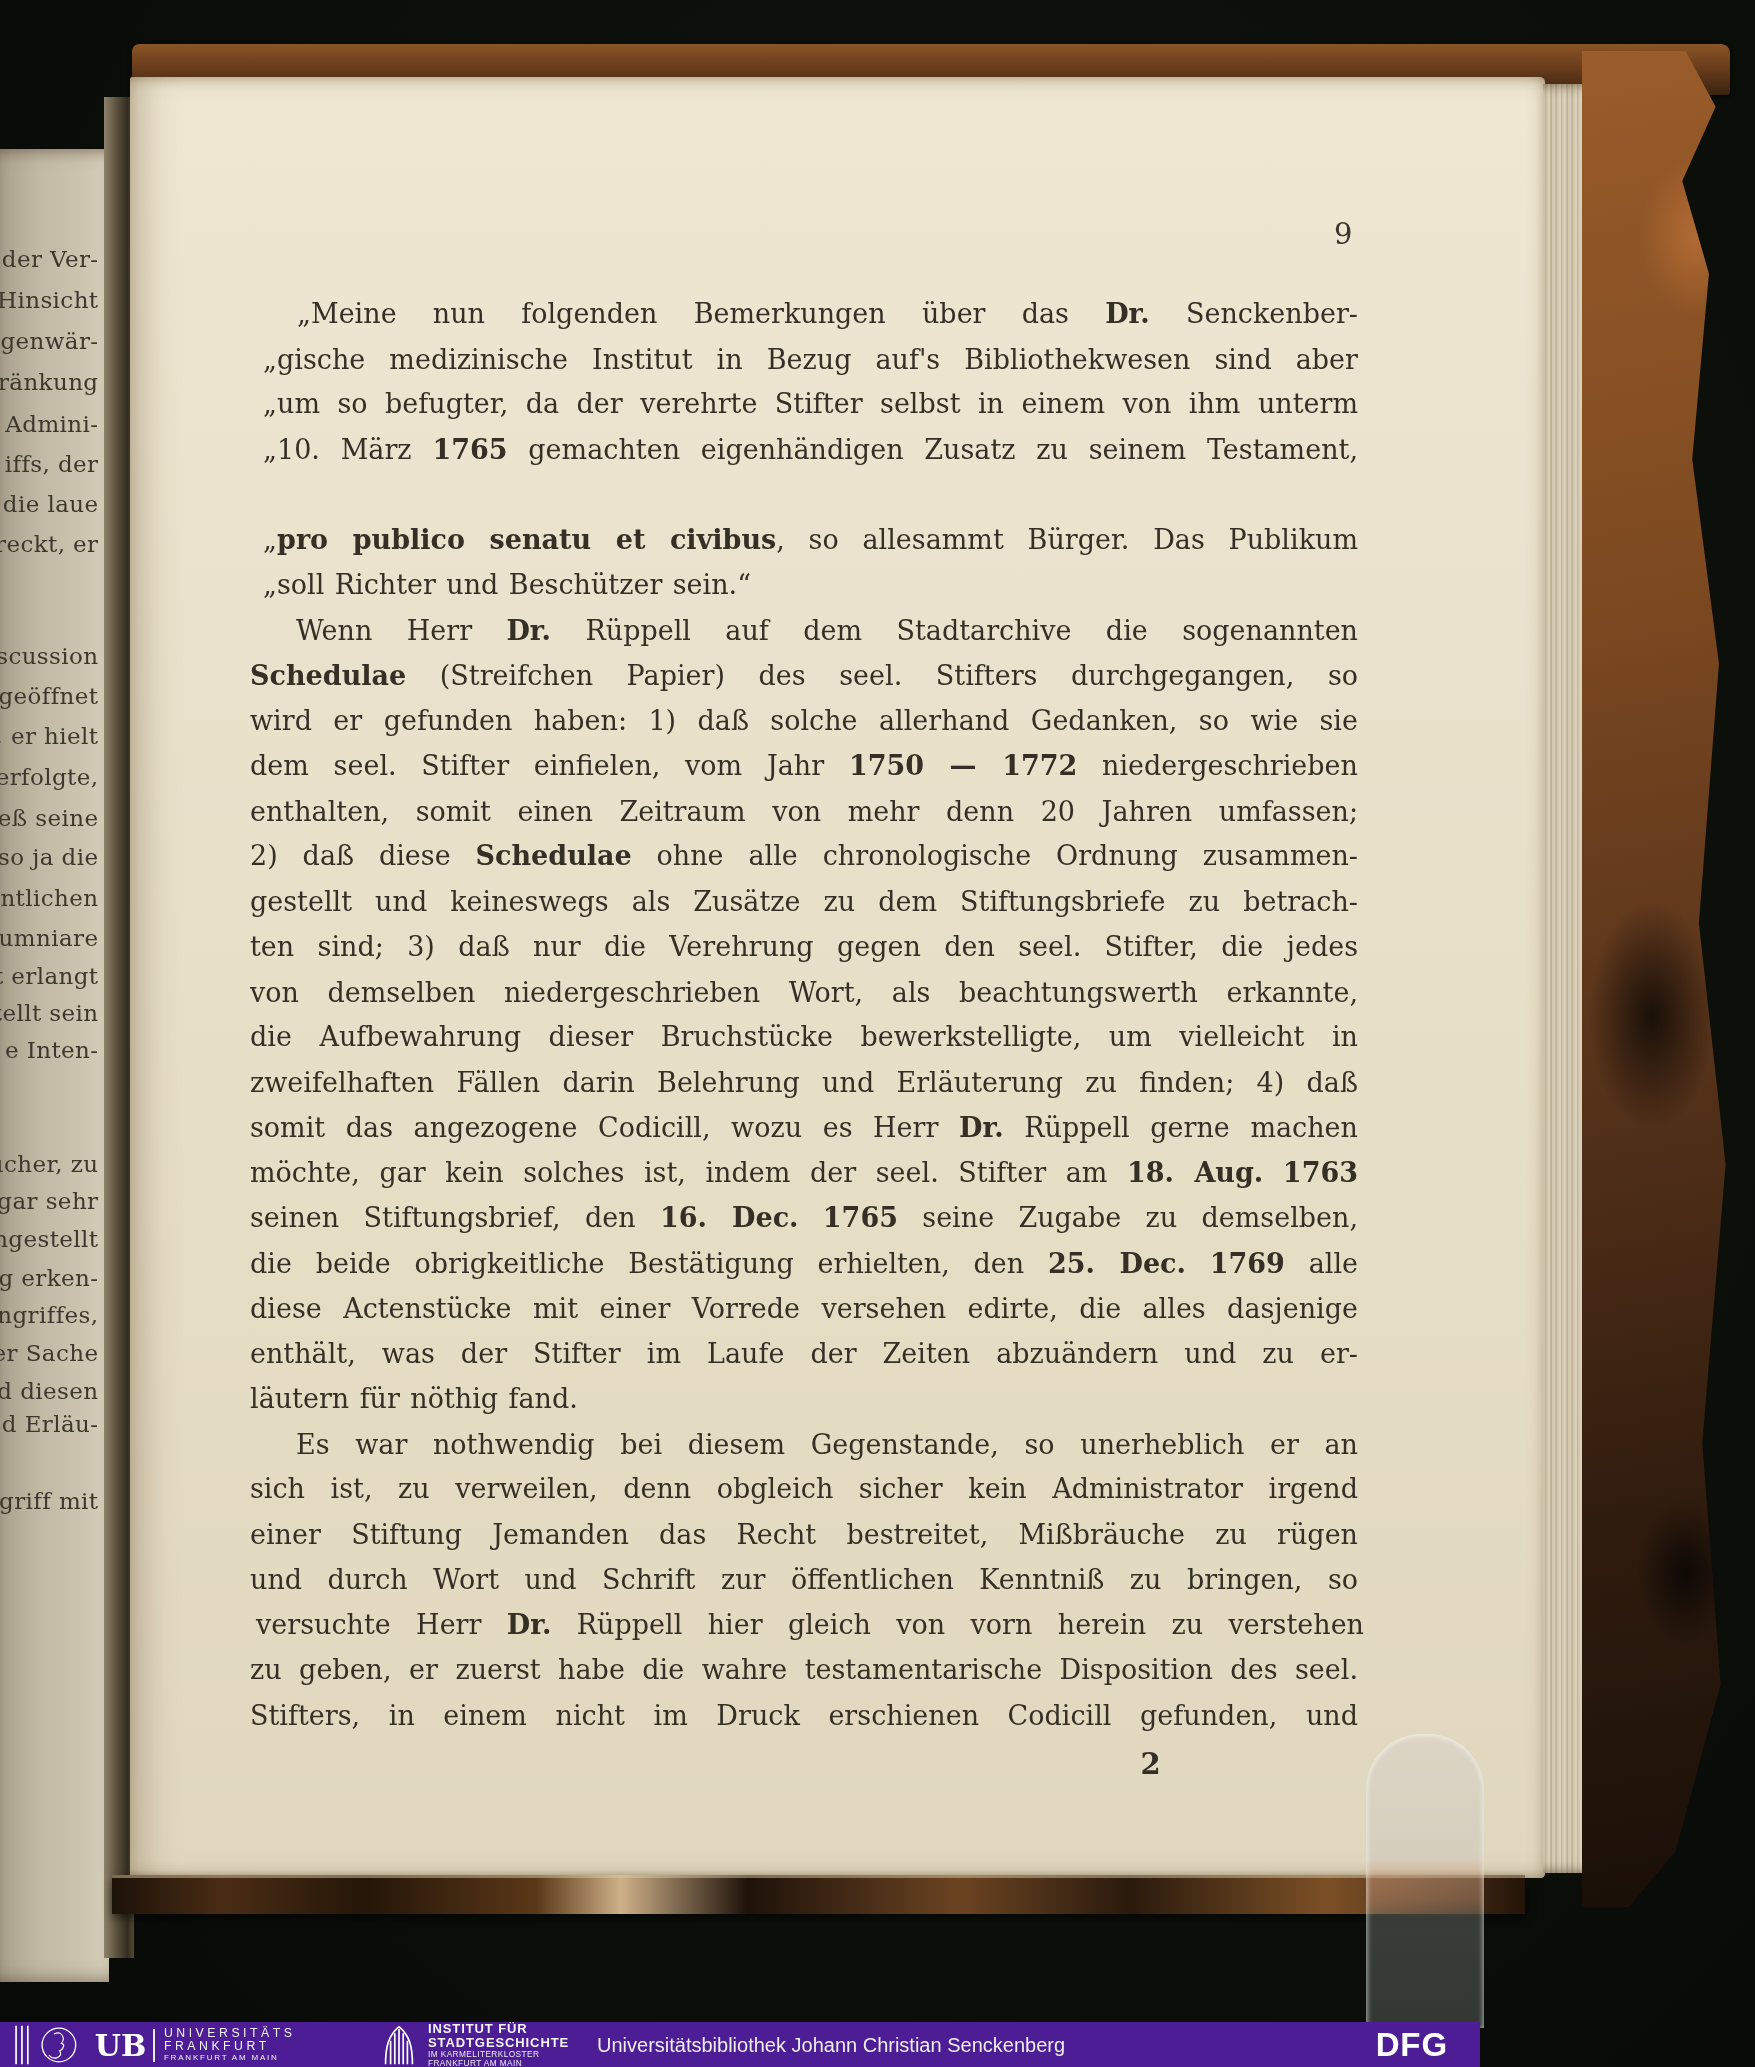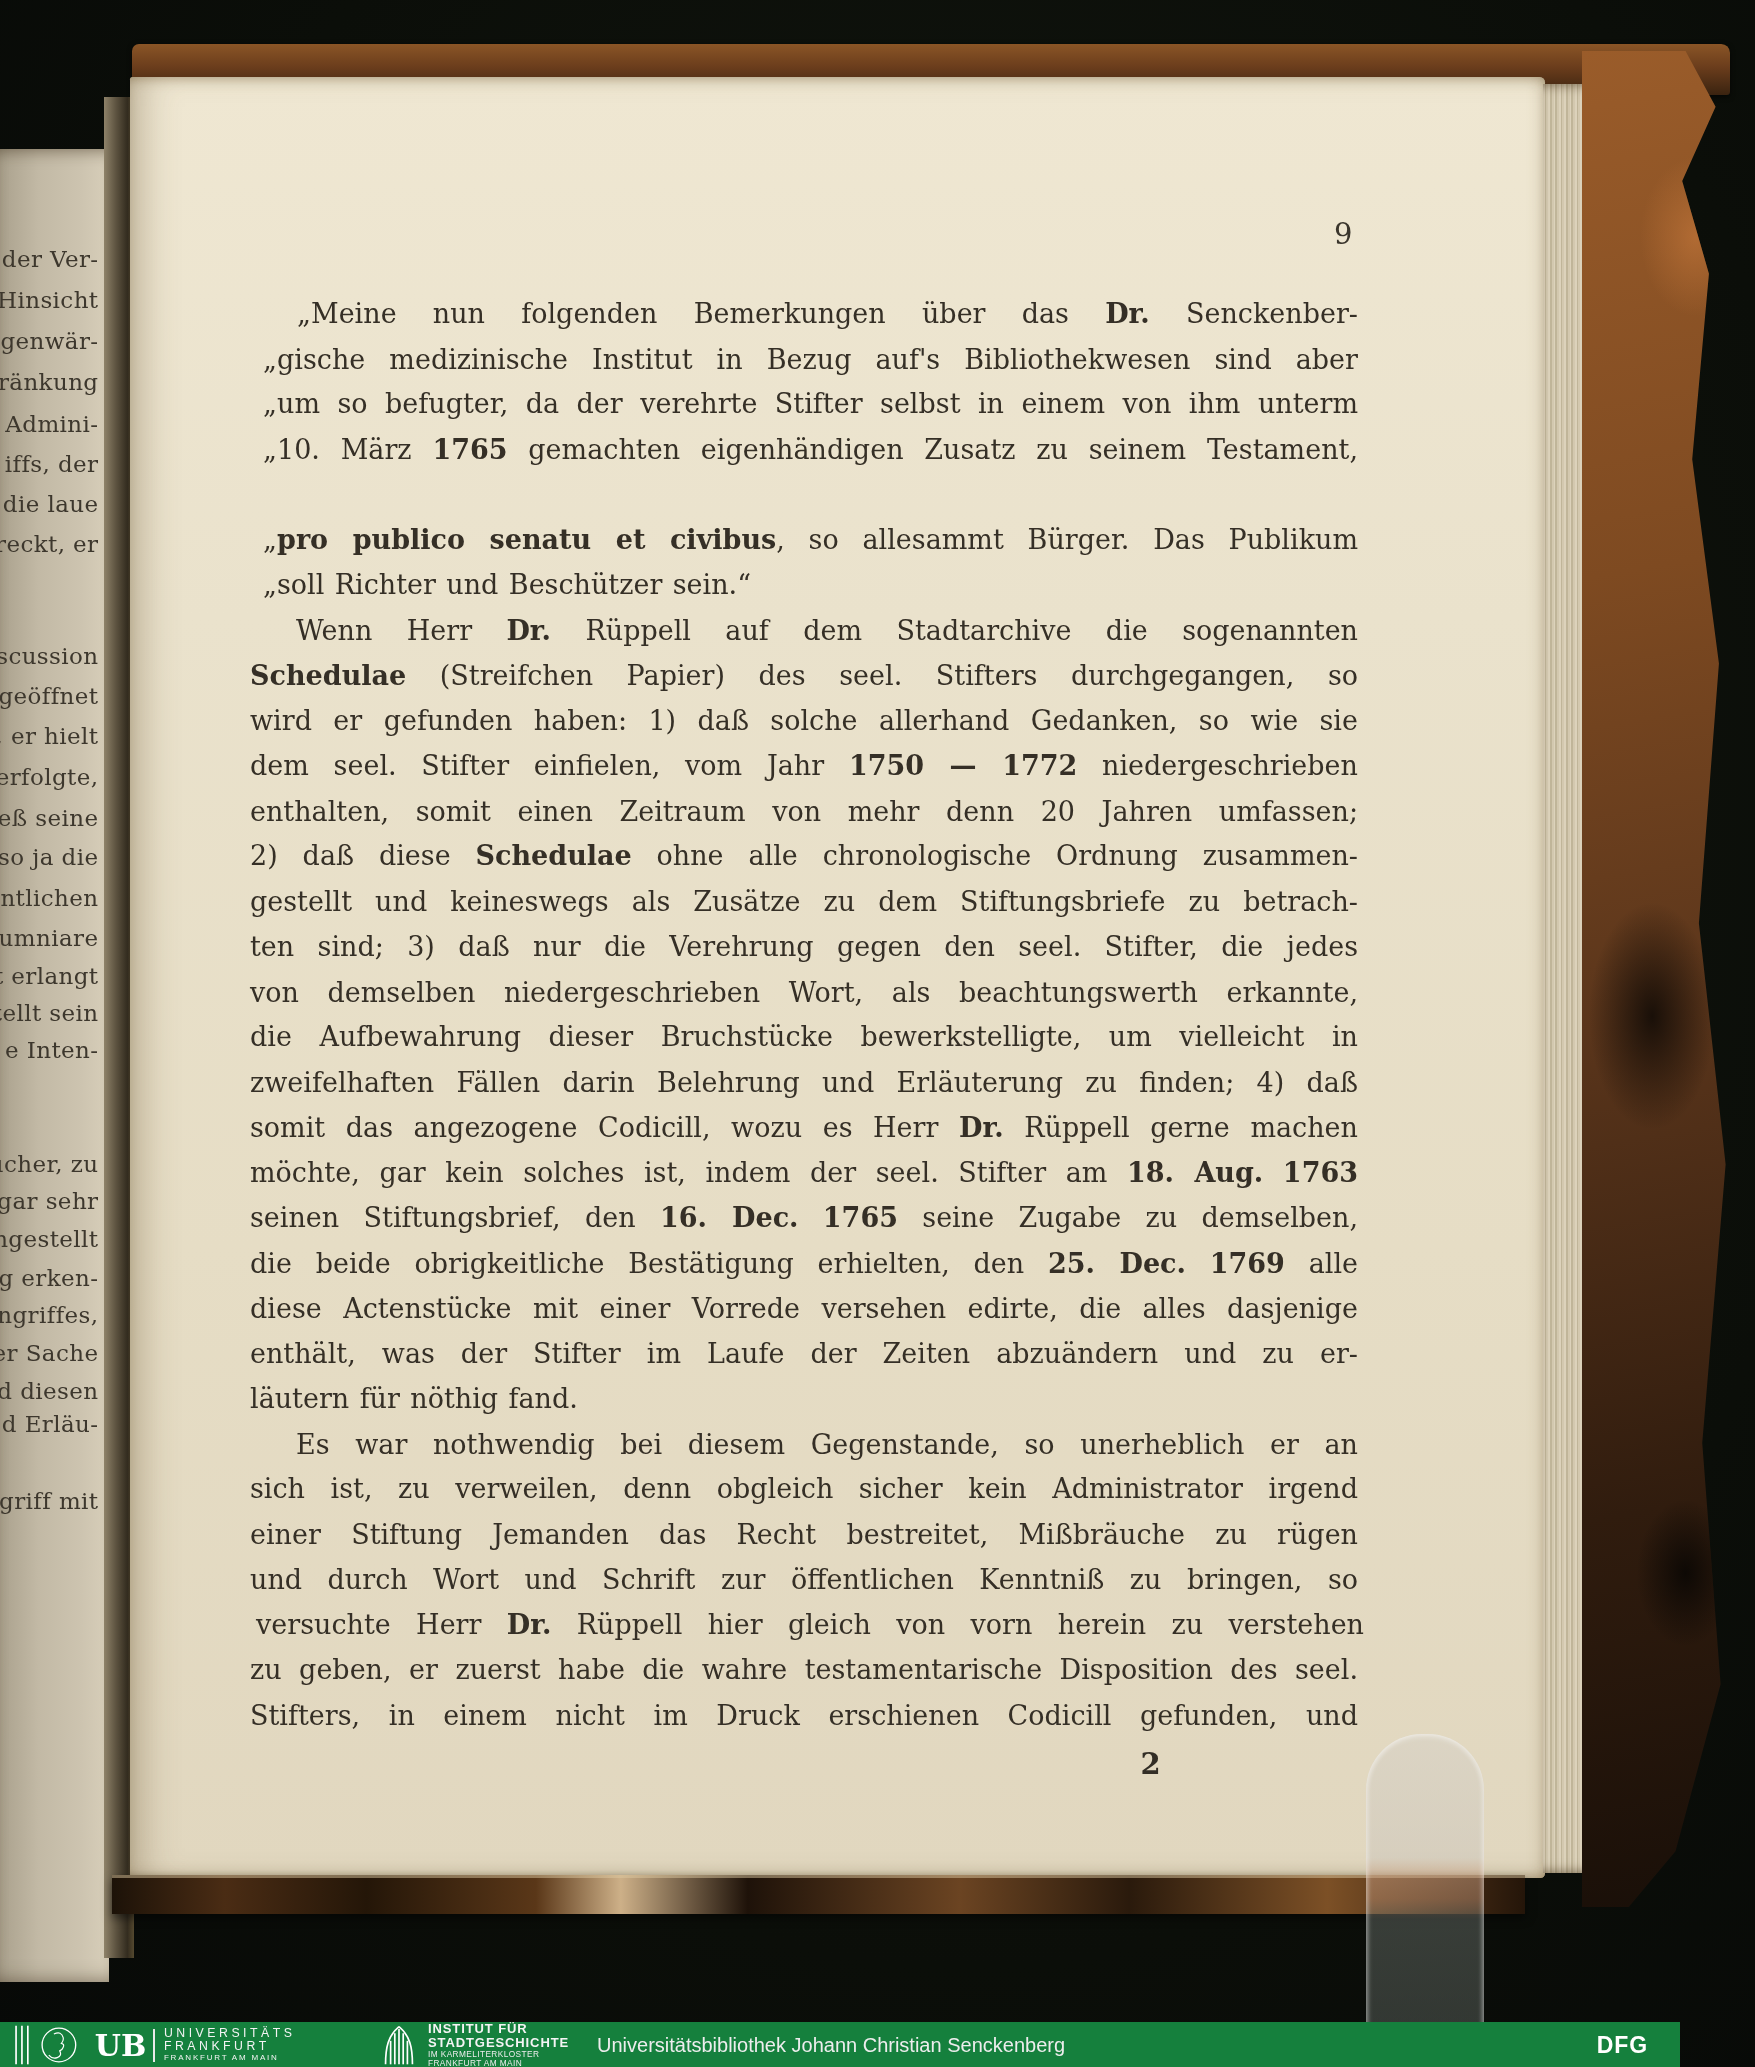--- a/index.html
+++ b/index.html
@@ -86,38 +86,38 @@
       rgba(205,199,189,.52) 42%,
       rgba(201,158,128,.5) 49%,
       rgba(188,146,118,.48) 56%,
       rgba(120,128,122,.42) 63%,
       rgba(100,108,102,.45) 100%);
     box-shadow:inset 2.6px 0 4.4px rgba(255,255,255,.3), inset -2.6px 0 4.4px rgba(255,255,255,.28),
       inset 0 3.5px 5.3px rgba(255,255,255,.3);
   }
   
   .footer{
-    left:0;top:2022px;width:1680px;height:46px;background:#15803d;
+    left:0;top:2022px;width:1480px;height:46px;background:#4c1d95;
     font-family:"Liberation Sans", sans-serif;color:#f4f4f4;text-decoration:underline;
   }
   .footer .grp{position:absolute;top:0;height:46px;display:flex;align-items:center;}
   .ub-grp{left:10.5px;}
   .ub-abbr{font-family:"DejaVu Serif",serif;font-size:30px;font-weight:bold;margin:0 7px 0 5.3px;color:#fff;}
   .vdivider{width:1.8px;height:33px;background:#e9e9e9;margin-right:8.8px;}
   .logo-stack{display:flex;flex-direction:column;justify-content:center;line-height:1.05;}
   .ls-big{font-size:12.3px;letter-spacing:3.5px;}
   .ls-small{font-size:8px;letter-spacing:1.8px;margin-top:0.9px;}
   .inst-grp{left:377px;}
   .inst-stack{display:flex;flex-direction:column;line-height:1.02;margin-left:7px;}
   .inst-bold{font-size:13px;font-weight:bold;letter-spacing:0.9px;}
   .inst-small{font-size:8.3px;letter-spacing:0.4px;margin-top:0.9px;color:#ececec;}
   .provider{position:absolute;left:597px;top:0;height:46px;display:flex;align-items:center;
     font-size:20px;color:#ededed;}
   .dfg{position:absolute;right:32px;top:0;height:46px;display:flex;align-items:center;
-    font-size:23px;font-weight:bold;letter-spacing:0.9px;color:#fff;}
+    font-size:33px;font-weight:bold;letter-spacing:0.9px;color:#fff;}
   svg{display:block;}
 </style>
 </head>
 <body>
 
 <div class="abs cover-top"></div>
 
 <div class="abs left-page">
   <div id="fragments">
       <div class="frag" style="top: 97px;">der Ver-</div>

